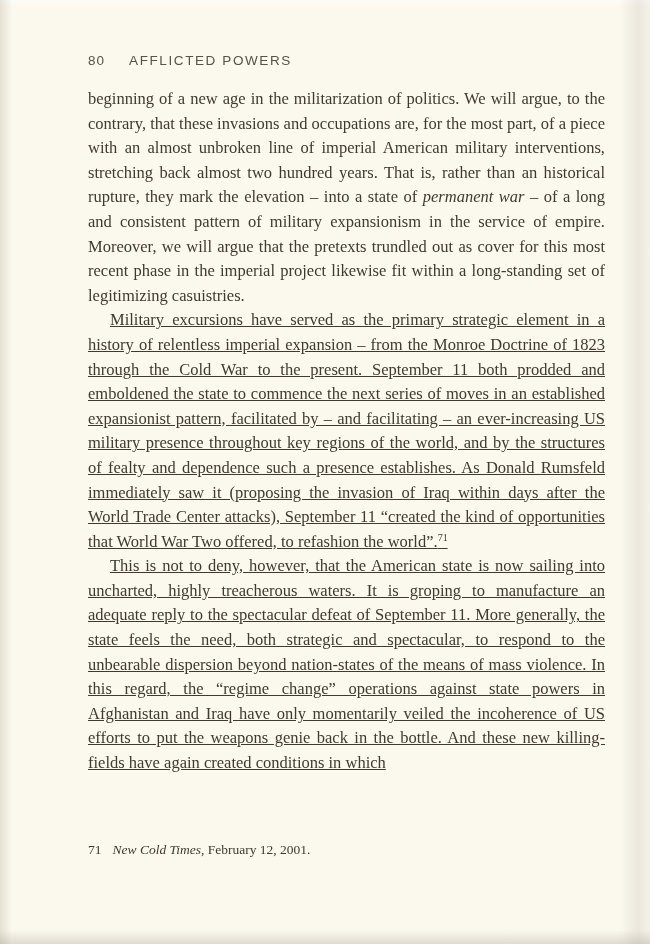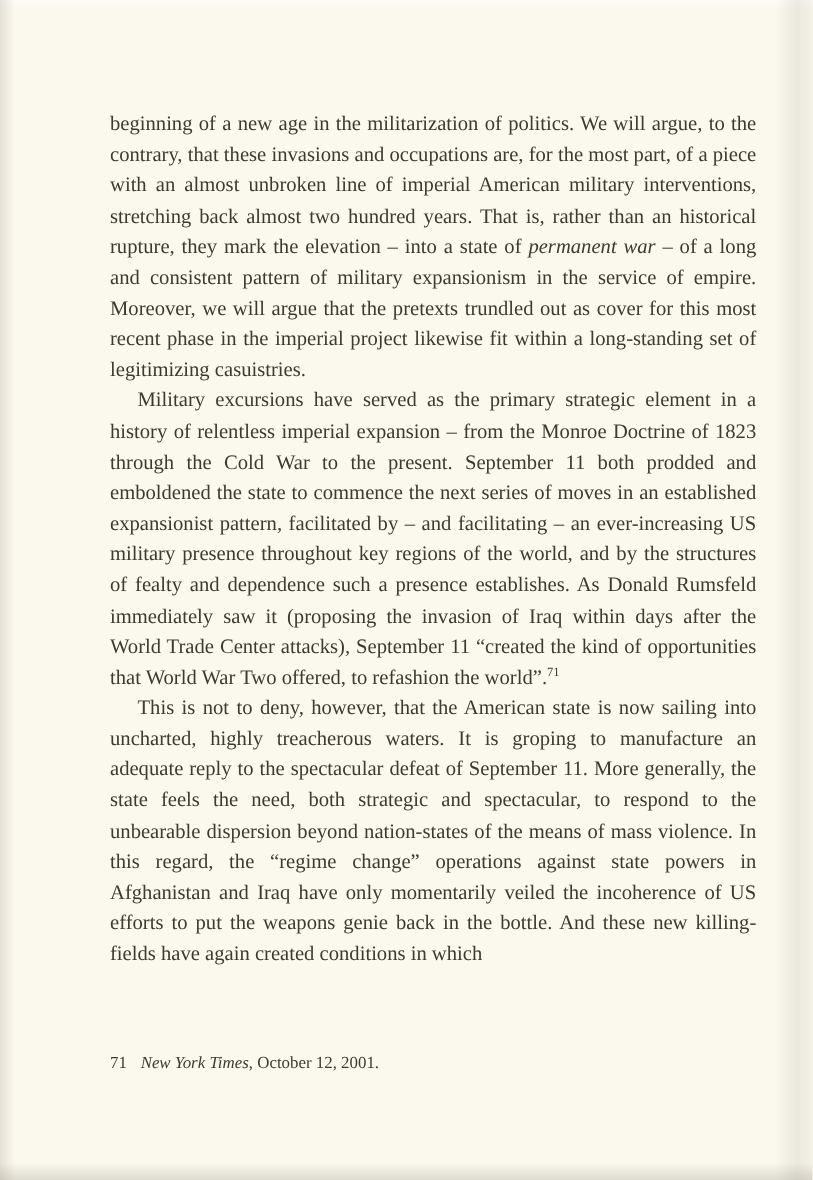--- a/index.html
+++ b/index.html
@@ -44,21 +44,21 @@
 
   .bodytext{
     position:absolute;
     top:87px;left:88px;width:517px;
     font-size:16.5px;
     line-height:24.6px;
     color:var(--ink);
     text-align:justify;
   }
   .bodytext p{margin:0;}
-  .bodytext p.indent{text-indent:22px;}
+  .bodytext p.indent{text-indent:22px;text-decoration:underline;}
   .bodytext em{}
   .bodytext sup{
     font-size:10px;
     line-height:0;
     vertical-align:6px;
     letter-spacing:0;
   }
 
   .footnote{
     position:absolute;
@@ -72,23 +72,27 @@
 </style>
 </head>
 <body>
 
 <div class="page">
   <div class="edge edge-top"></div>
   <div class="edge edge-left"></div>
   <div class="edge edge-right"></div>
   <div class="edge edge-bottom"></div>
 
+  <div class="running-header">
+    <span class="pagenum">80</span>
+    <span class="booktitle">AFFLICTED POWERS</span>
+  </div>
 
   <div class="bodytext">
       <p class=""><span>beginning of a new age in the militarization of politics. We will argue, to the contrary, that these invasions and occupations are, for the most part, of a piece with an almost unbroken line of imperial American military interventions, stretching back almost two hundred years. That is, rather than an historical rupture, they mark the elevation – into a state of </span><em>permanent war</em><span> – of a long and consistent pattern of military expansionism in the service of empire. Moreover, we will argue that the pretexts trundled out as cover for this most recent phase in the imperial project likewise fit within a long-standing set of legitimizing casuistries.</span></p>
       <p class="indent"><span>Military excursions have served as the primary strategic element in a history of relentless imperial expansion – from the Monroe Doctrine of 1823 through the Cold War to the present. September 11 both prodded and emboldened the state to commence the next series of moves in an established expansionist pattern, facilitated by – and facilitating – an ever-increasing US military presence throughout key regions of the world, and by the structures of fealty and dependence such a presence establishes. As Donald Rumsfeld immediately saw it (proposing the invasion of Iraq within days after the World Trade Center attacks), September 11 “created the kind of opportunities that World War Two offered, to refashion the world”.</span><sup>71</sup></p>
       <p class="indent"><span>This is not to deny, however, that the American state is now sailing into uncharted, highly treacherous waters. It is groping to manufacture an adequate reply to the spectacular defeat of September 11. More generally, the state feels the need, both strategic and spectacular, to respond to the unbearable dispersion beyond nation-states of the means of mass violence. In this regard, the “regime change” operations against state powers in Afghanistan and Iraq have only momentarily veiled the incoherence of US efforts to put the weapons genie back in the bottle. And these new killing-fields have again created conditions in which</span></p>
     </div>
 
   <div class="footnote">
-    <span class="fn-num">71</span><span class="fn-text"><em>New York Times</em><span>, October 12, 2001.</span></span>
+    <span class="fn-num">71</span><span class="fn-text"><em>New Cold Times</em><span>, February 12, 2001.</span></span>
   </div>
 </div>
 
 </body></html>

